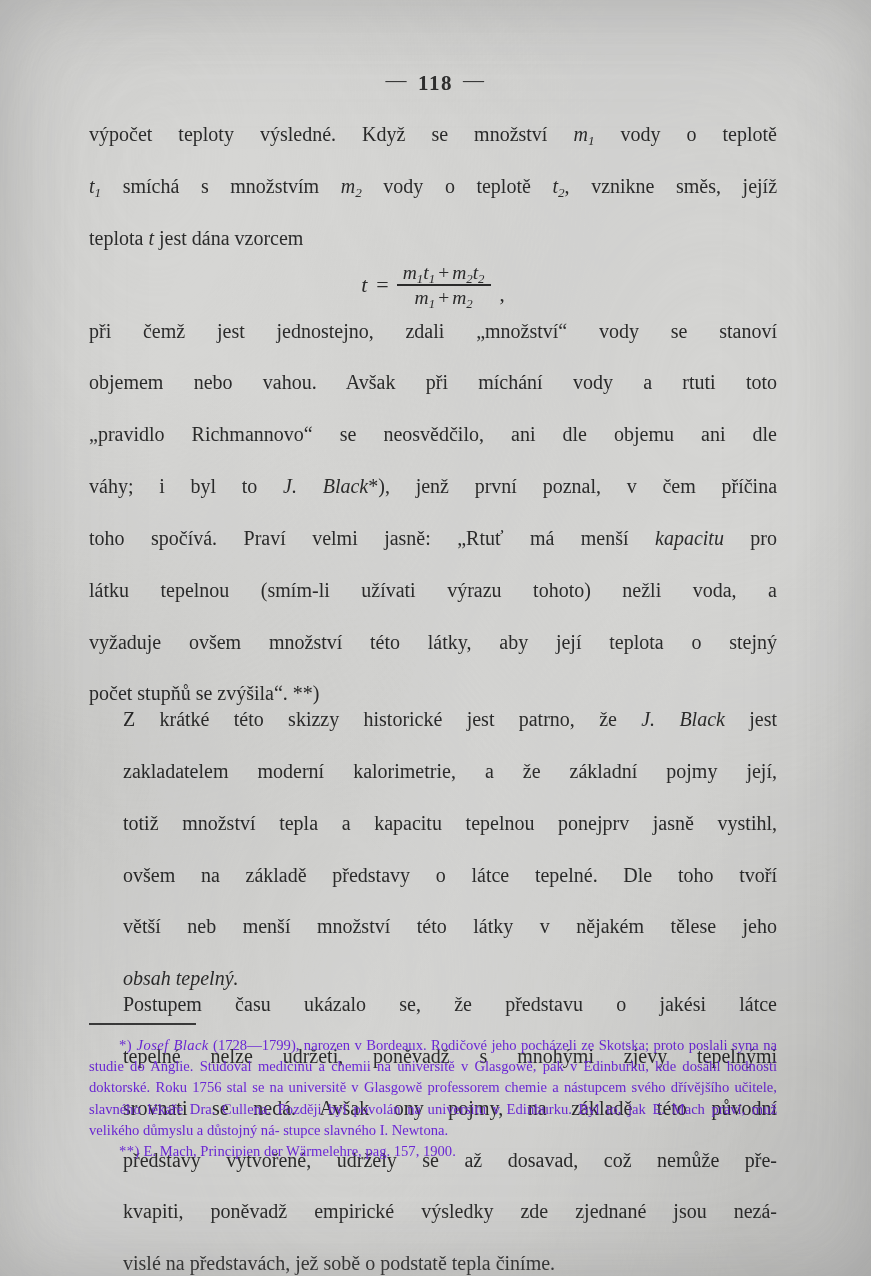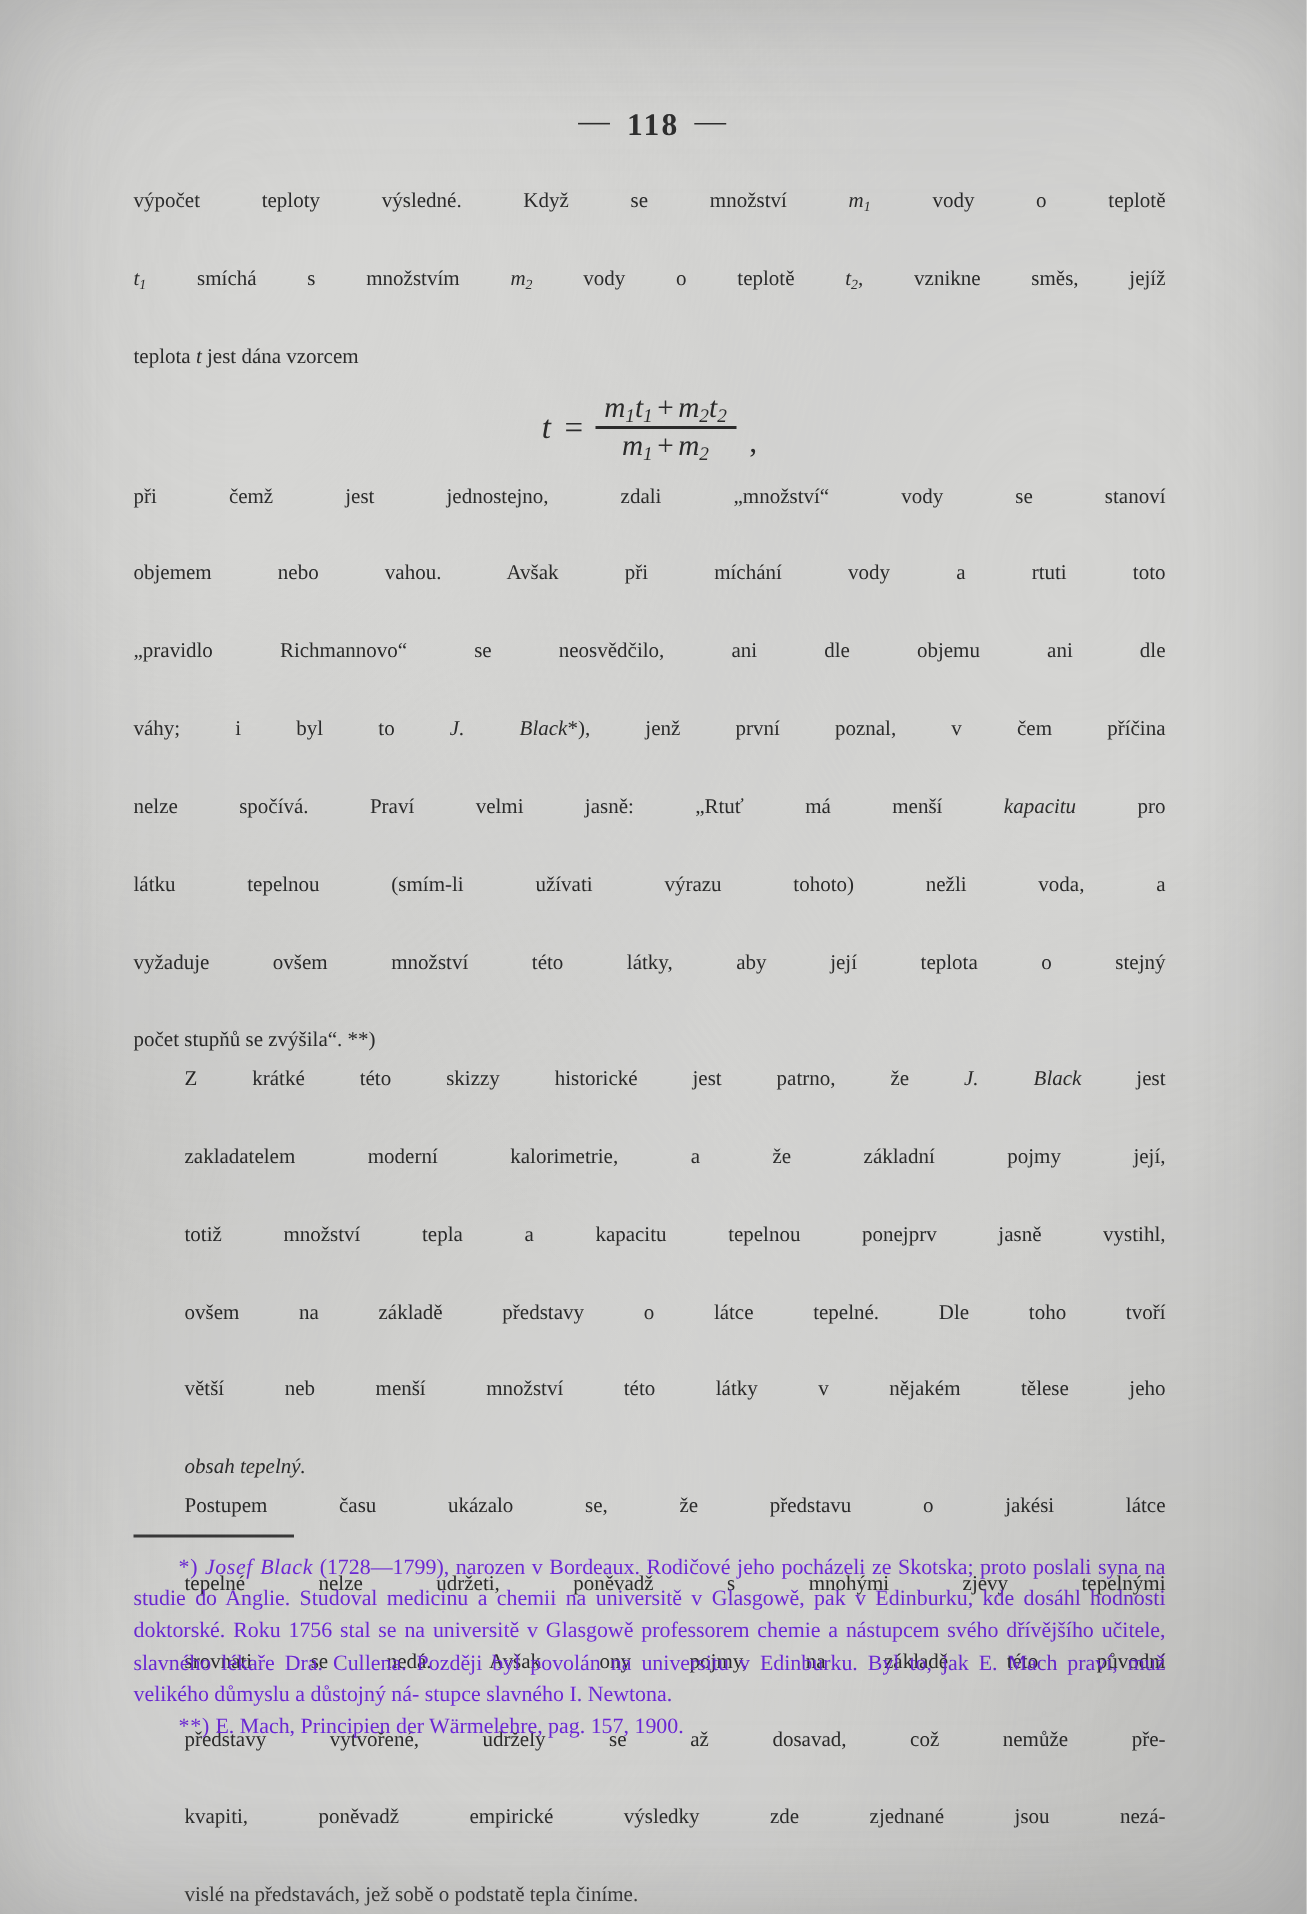--- a/index.html
+++ b/index.html
@@ -69,21 +69,21 @@
   
   .body-col {
     position: absolute;
     left: 89px;
     top: 122px;
     width: 688px;
   }
 
   p.para {
     margin: 0;
-    font-size: 14px;
+    font-size: 20px;
     line-height: 25.9px;
     text-align: justify;
     text-justify: inter-word;
     color: #2b2b2b;
     hyphens: none;
   }
   p.para.indent { text-indent: 34px; }
 
   
   .ln {
@@ -204,21 +204,21 @@
         </span>
         <span class="comma-after">,</span>
       </span>
     </div>
 
     <p class="para">
       <span class="ln">při čemž jest jednostejno, zdali „množství“ vody se stanoví</span>
       <span class="ln">objemem nebo vahou. Avšak při míchání vody a rtuti toto</span>
       <span class="ln">„pravidlo Richmannovo“ se neosvědčilo, ani dle objemu ani dle</span>
       <span class="ln"><span>váhy; i byl to </span><i>J. Black</i><span>*), jenž první poznal, v čem příčina</span></span>
-      <span class="ln"><span>nelze spočívá. Praví velmi jasně: „Rtuť má menší </span><i>kapacitu</i><span> pro</span></span>
+      <span class="ln"><span>toho spočívá. Praví velmi jasně: „Rtuť má menší </span><i>kapacitu</i><span> pro</span></span>
       <span class="ln">látku tepelnou (smím-li užívati výrazu tohoto) nežli voda, a</span>
       <span class="ln">vyžaduje ovšem množství této látky, aby její teplota o stejný</span>
       <span class="ln last">počet stupňů se zvýšila“. **)</span>
     </p>
 
     <p class="para indent">
       <span class="ln"><span>Z krátké této skizzy historické jest patrno, že </span><i>J. Black</i><span> jest</span></span>
       <span class="ln">zakladatelem moderní kalorimetrie, a že základní pojmy její,</span>
       <span class="ln">totiž množství tepla a kapacitu tepelnou ponejprv jasně vystihl,</span>
       <span class="ln">ovšem na základě představy o látce tepelné. Dle toho tvoří</span>

